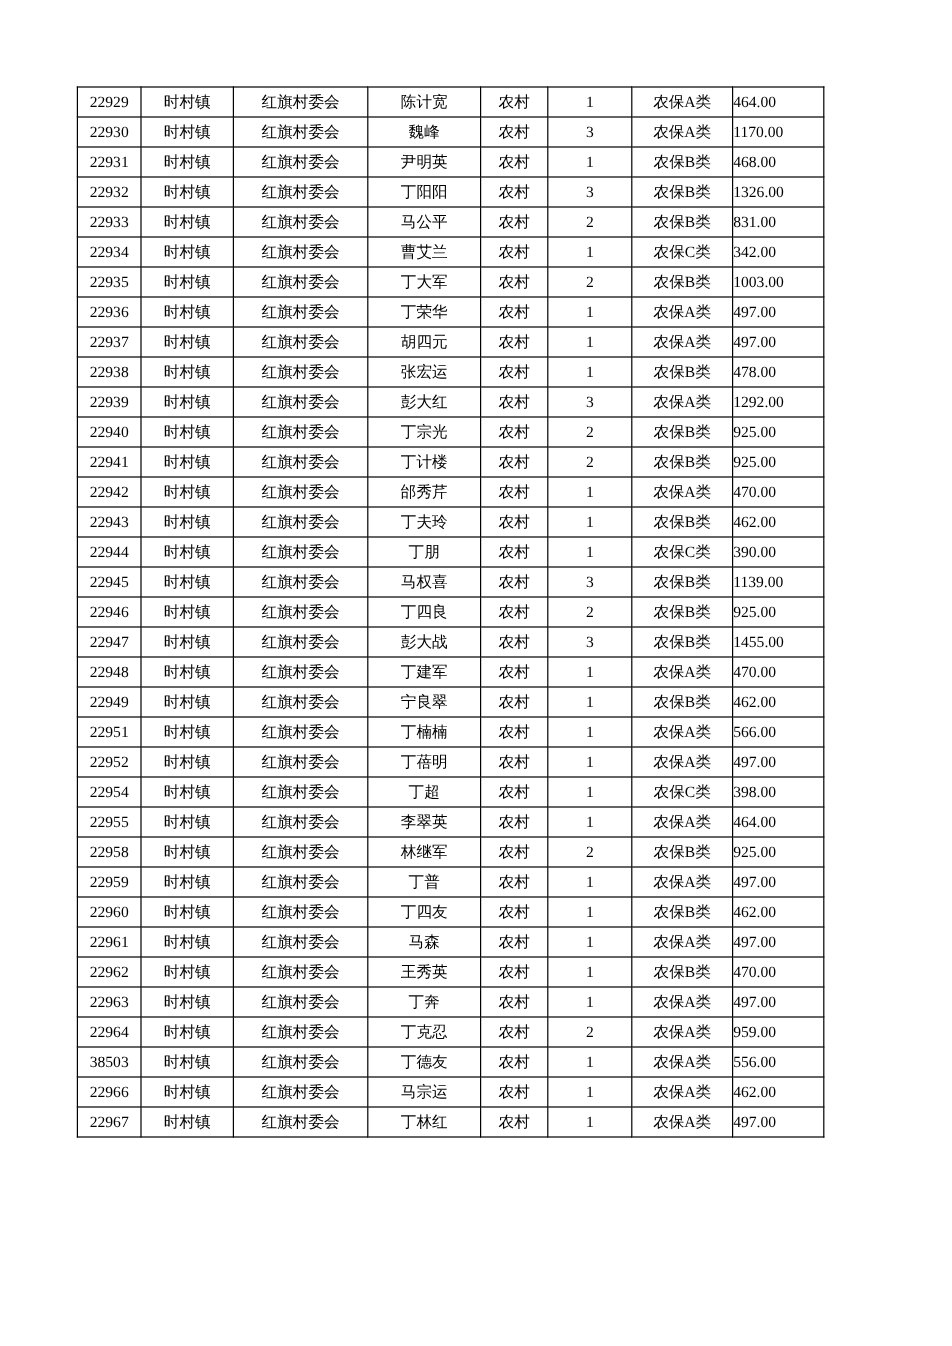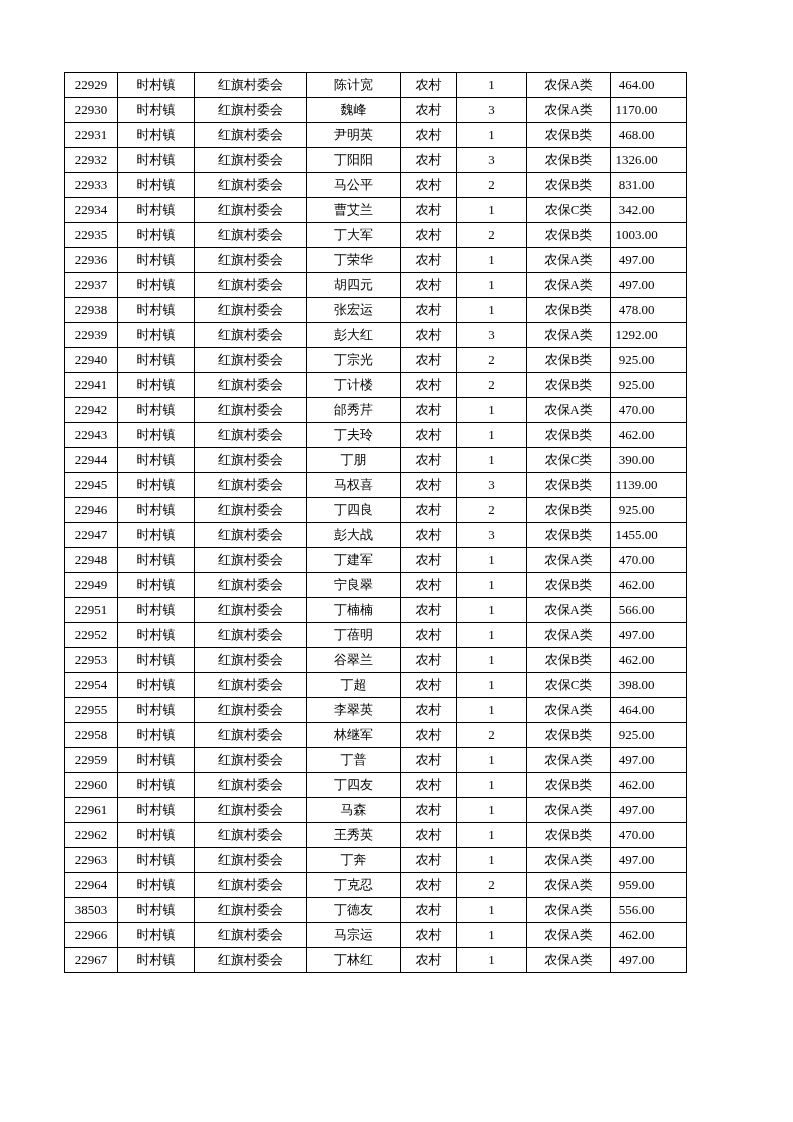--- a/index.html
+++ b/index.html
@@ -28,21 +28,21 @@
     border: 1px solid #000;
     height: 24px;
     font-size: 13px;
     line-height: 24px;
     text-align: center;
     white-space: nowrap;
     overflow: hidden;
     padding: 0;
   }
   td.amount {
-    text-align: center;
+    text-align: left;
     padding-right: 24px;
   }
   col.c-id      { width: 53px; }
   col.c-town    { width: 77px; }
   col.c-village { width: 112px; }
   col.c-name    { width: 94px; }
   col.c-type    { width: 56px; }
   col.c-count   { width: 70px; }
   col.c-cat     { width: 84px; }
   col.c-amount  { width: 76px; }
@@ -287,30 +287,20 @@
           <td>22952</td>
           <td>时村镇</td>
           <td>红旗村委会</td>
           <td>丁蓓明</td>
           <td>农村</td>
           <td>1</td>
           <td>农保A类</td>
           <td class="amount">497.00</td>
         </tr>
         <tr>
-          <td>22953</td>
-          <td>时村镇</td>
-          <td>红旗村委会</td>
-          <td>谷翠兰</td>
-          <td>农村</td>
-          <td>1</td>
-          <td>农保B类</td>
-          <td class="amount">462.00</td>
-        </tr>
-        <tr>
           <td>22954</td>
           <td>时村镇</td>
           <td>红旗村委会</td>
           <td>丁超</td>
           <td>农村</td>
           <td>1</td>
           <td>农保C类</td>
           <td class="amount">398.00</td>
         </tr>
         <tr>

